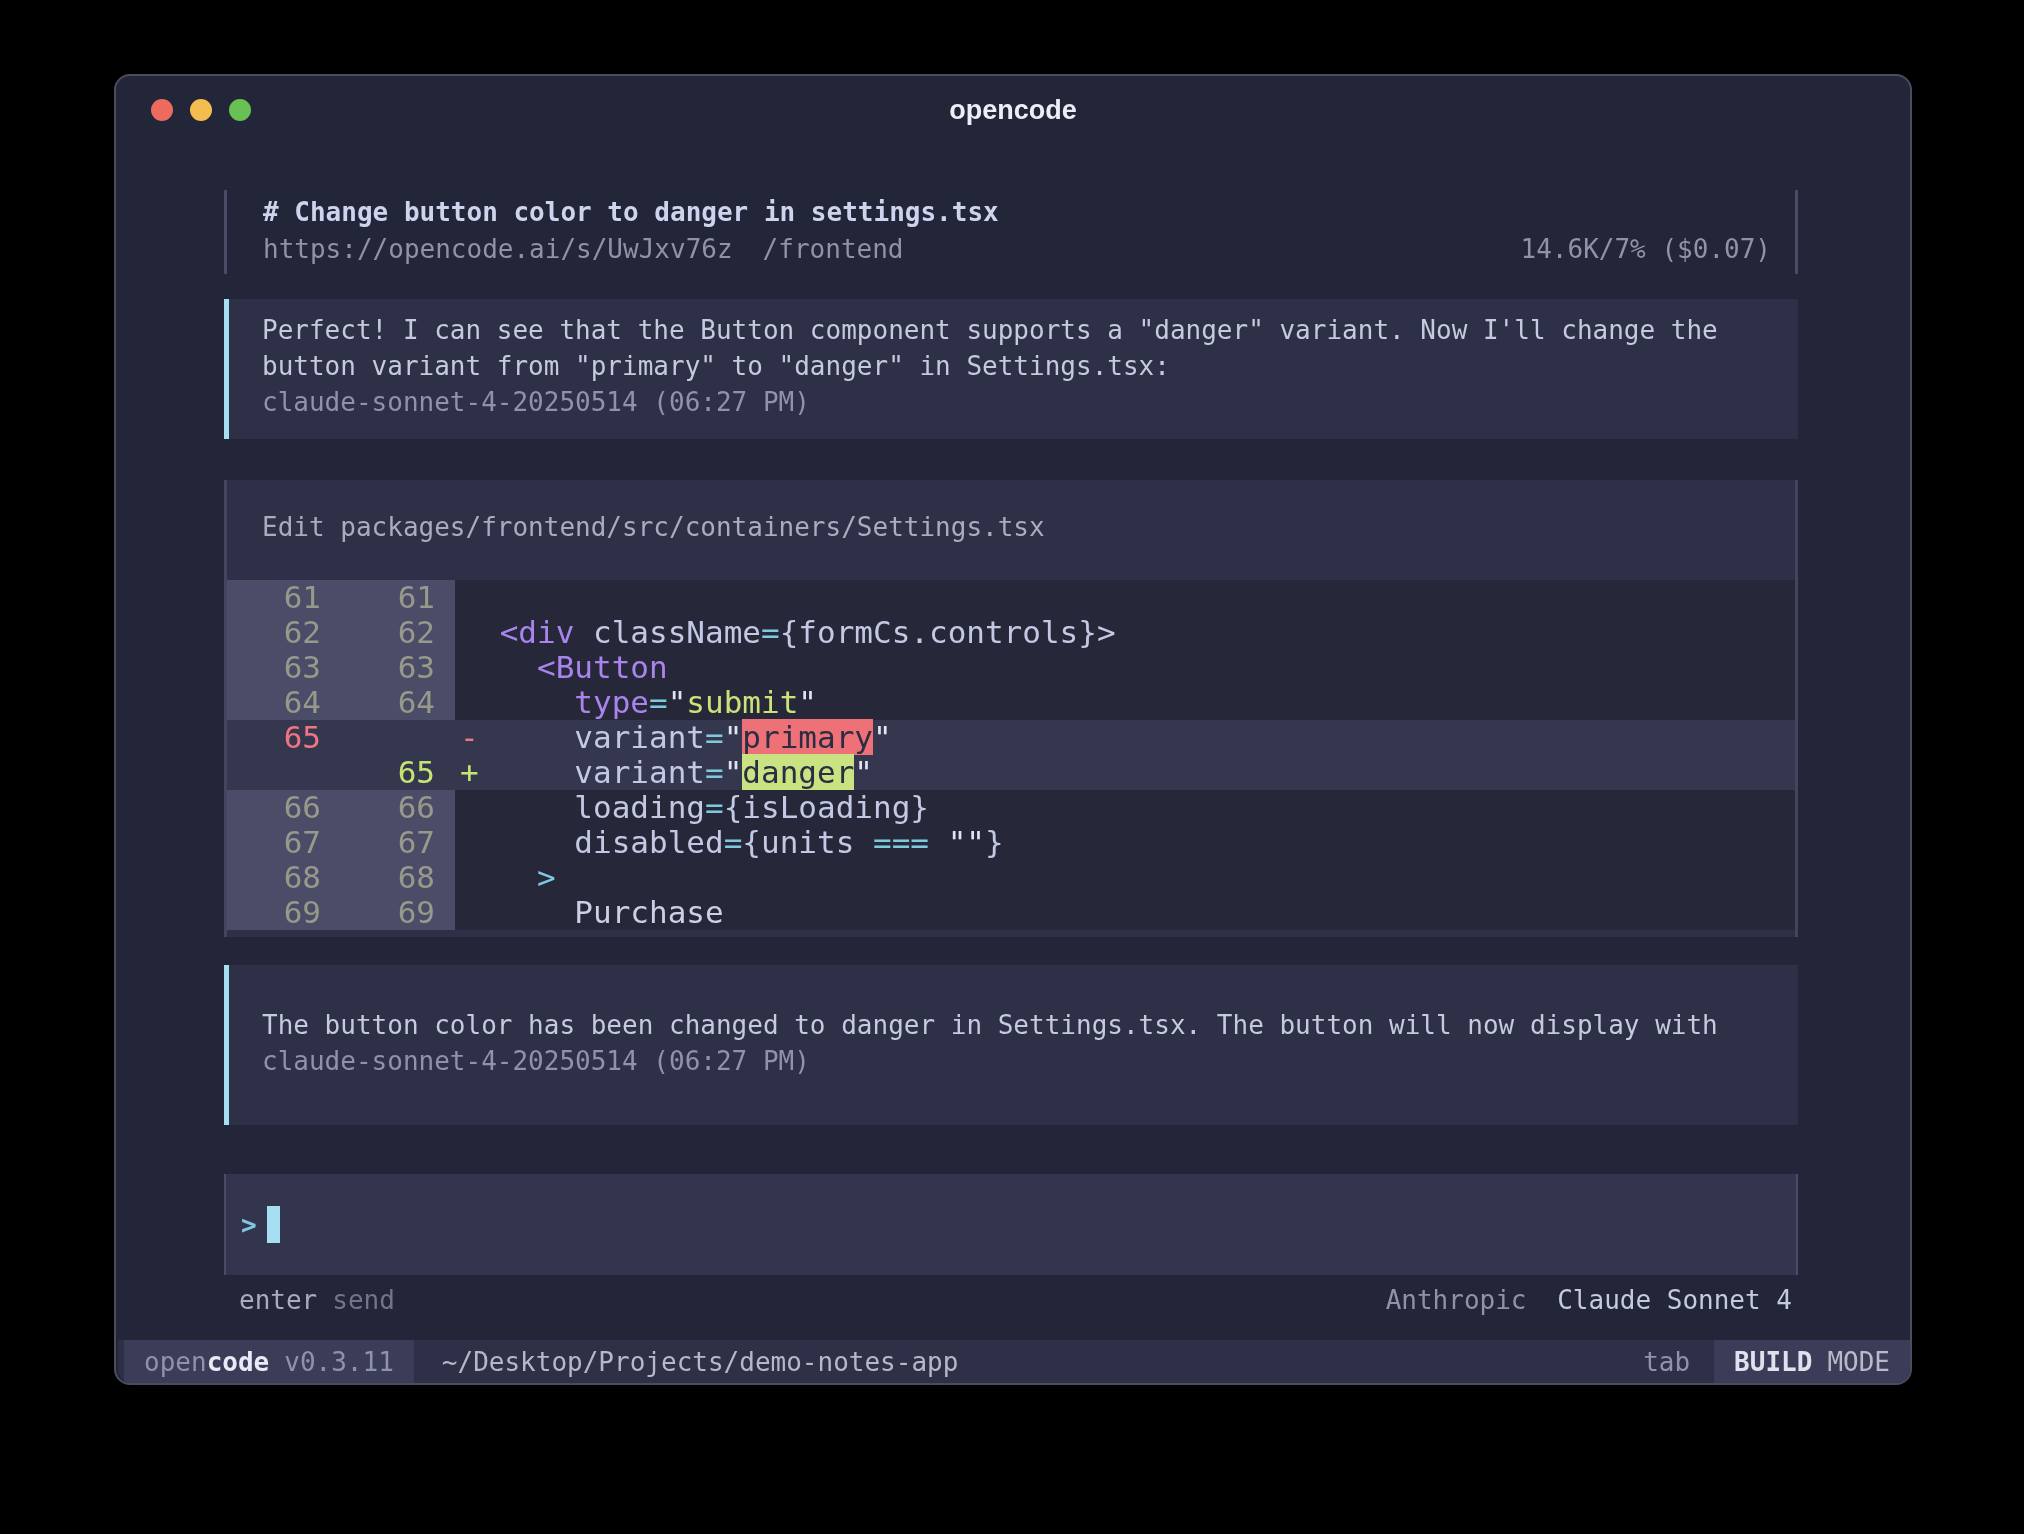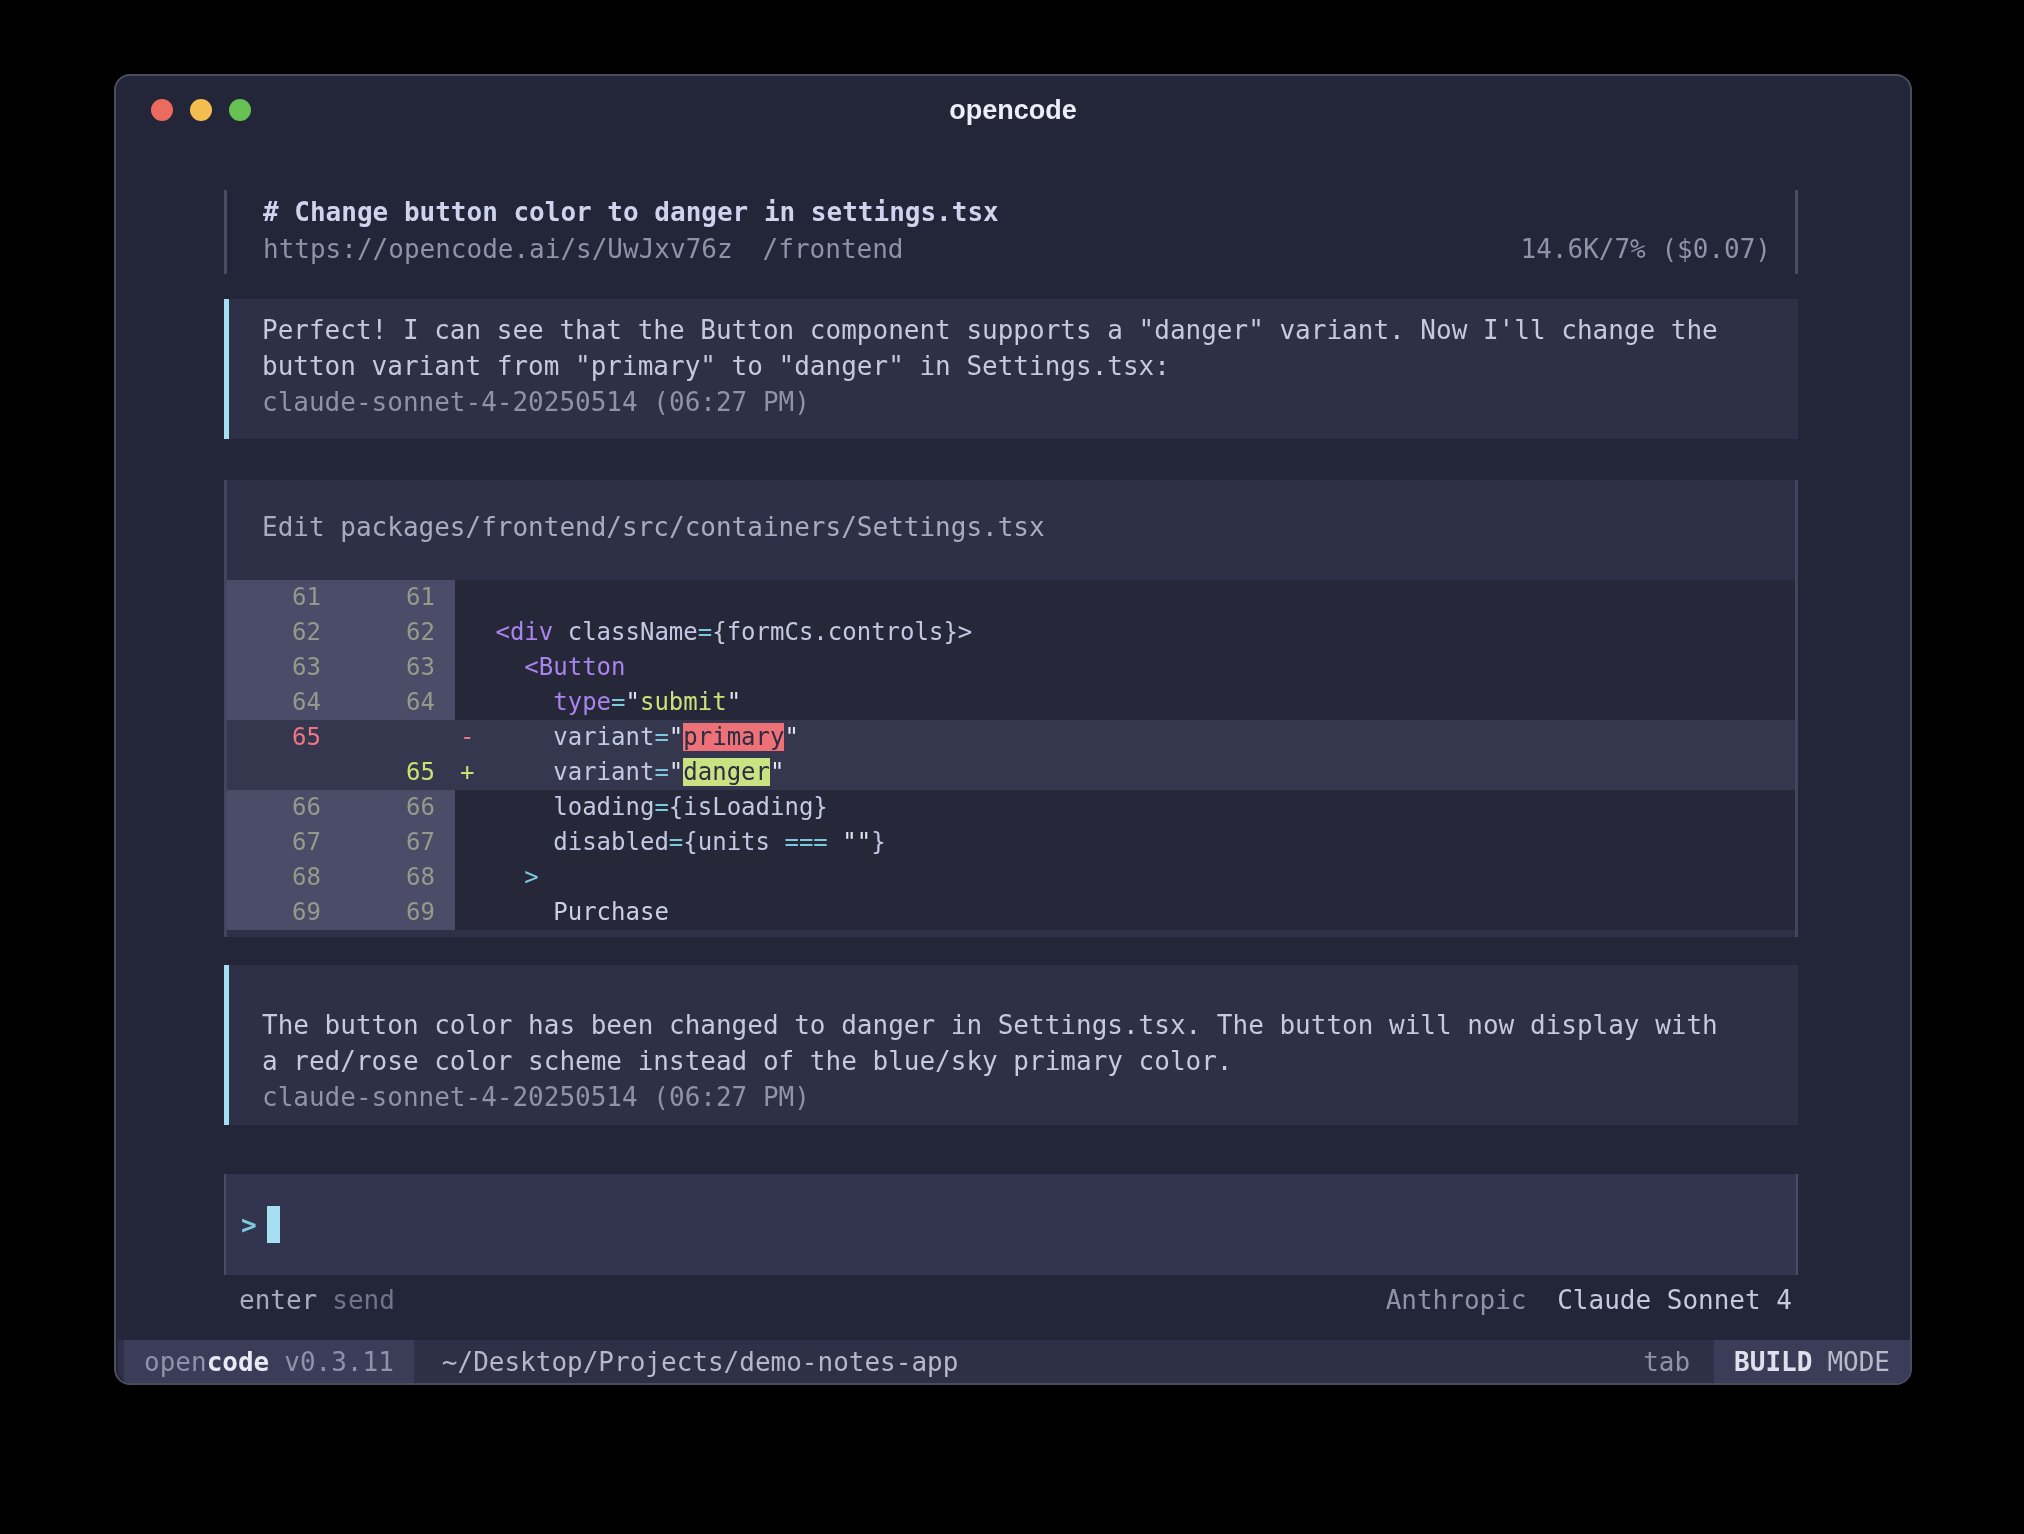--- a/index.html
+++ b/index.html
@@ -44,21 +44,21 @@
   .msg-1{margin-top:25px;height:140px;}
   .msg-2{margin-top:28px;height:160px;padding-top:42px;}
   .model-line{color:var(--text_dim);}
   
   .edit-block{
     margin-top:41px;height:457px;background:var(--block_bg);
     border-left:3px solid var(--edit_border);border-right:3px solid var(--edit_border);
     box-sizing:border-box;padding-top:32px;
   }
   .edit-title{font-size:26px;line-height:30px;color:#a9abbf;padding-left:35px;margin-bottom:38px;}
-  .diff-row{display:flex;height:35px;line-height:35px;font-size:24px;white-space:pre;background:var(--code_row_bg);}
+  .diff-row{display:flex;height:35px;line-height:35px;font-size:31px;white-space:pre;background:var(--code_row_bg);}
   .diff-row .num{width:114px;text-align:right;padding-right:20px;box-sizing:border-box;color:var(--linenum);background:var(--gutter_bg);flex:none;}
   .diff-row .marker{width:21px;padding-left:5px;flex:none;}
   .diff-row .code{flex:1;}
   .diff-row.del,.diff-row.add{background:var(--changed_row_bg);}
   .diff-row.del .num,.diff-row.add .num{background:transparent;}
   .diff-row.del .num,.diff-row.del .marker{color:var(--del_fg);}
   .diff-row.add .num,.diff-row.add .marker{color:var(--add_fg);}
   .tok.plain{color:var(--plain_code);}
   .tok.lav{color:var(--lavender);}
   .tok.purple{color:var(--purple);}
@@ -140,21 +140,20 @@
         <div class="diff-row add"><span class="num old"></span><span class="num new">65</span><span class="marker">+</span><span class="code"><span class="tok plain">     </span><span class="tok lav">variant</span><span class="tok cyan">=</span><span class="tok q">"</span><span class="tok hl-add">danger</span><span class="tok q">"</span></span></div>
         <div class="diff-row context"><span class="num old">66</span><span class="num new">66</span><span class="marker"></span><span class="code"><span class="tok plain">     </span><span class="tok lav">loading</span><span class="tok cyan">=</span><span class="tok lav">{isLoading}</span></span></div>
         <div class="diff-row context"><span class="num old">67</span><span class="num new">67</span><span class="marker"></span><span class="code"><span class="tok plain">     </span><span class="tok lav">disabled</span><span class="tok cyan">=</span><span class="tok lav">{units </span><span class="tok cyan">===</span><span class="tok lav"> </span><span class="tok q">""</span><span class="tok lav">}</span></span></div>
         <div class="diff-row context"><span class="num old">68</span><span class="num new">68</span><span class="marker"></span><span class="code"><span class="tok plain">   </span><span class="tok cyan">&gt;</span></span></div>
         <div class="diff-row context"><span class="num old">69</span><span class="num new">69</span><span class="marker"></span><span class="code"><span class="tok plain">     </span><span class="tok plain">Purchase</span></span></div>
       </div>
   </div>
 
   <div class="message-block msg-2 col">
     <div>The button color has been changed to danger in Settings.tsx. The button will now display with</div>
-    <div>a red/rose color scheme instead of the blue/sky primary color.</div>
     <div class="model-line">claude-sonnet-4-20250514 (06:27 PM)</div>
   </div>
 
   <div class="input-block col">
     <span class="prompt-char">&gt;</span>
     <span class="cursor"></span>
   </div>
 
   <div class="hints-row col">
     <span class="hint-key">enter</span>

